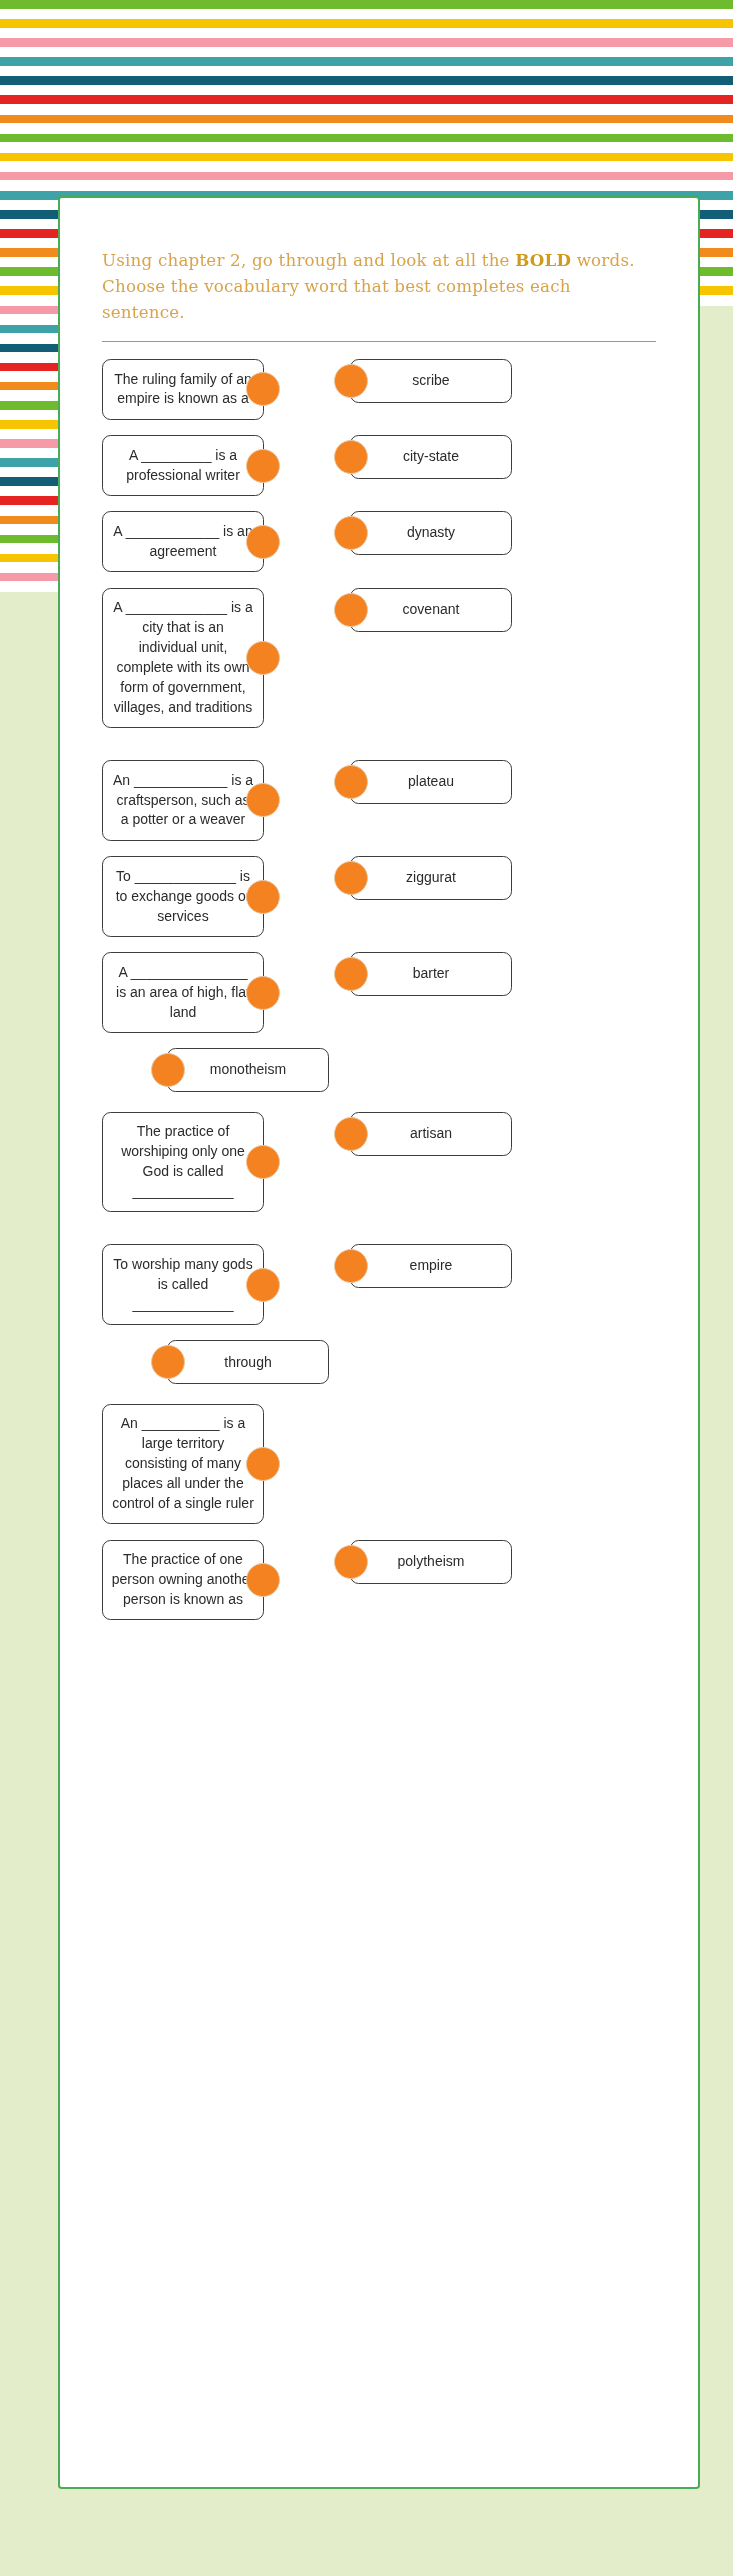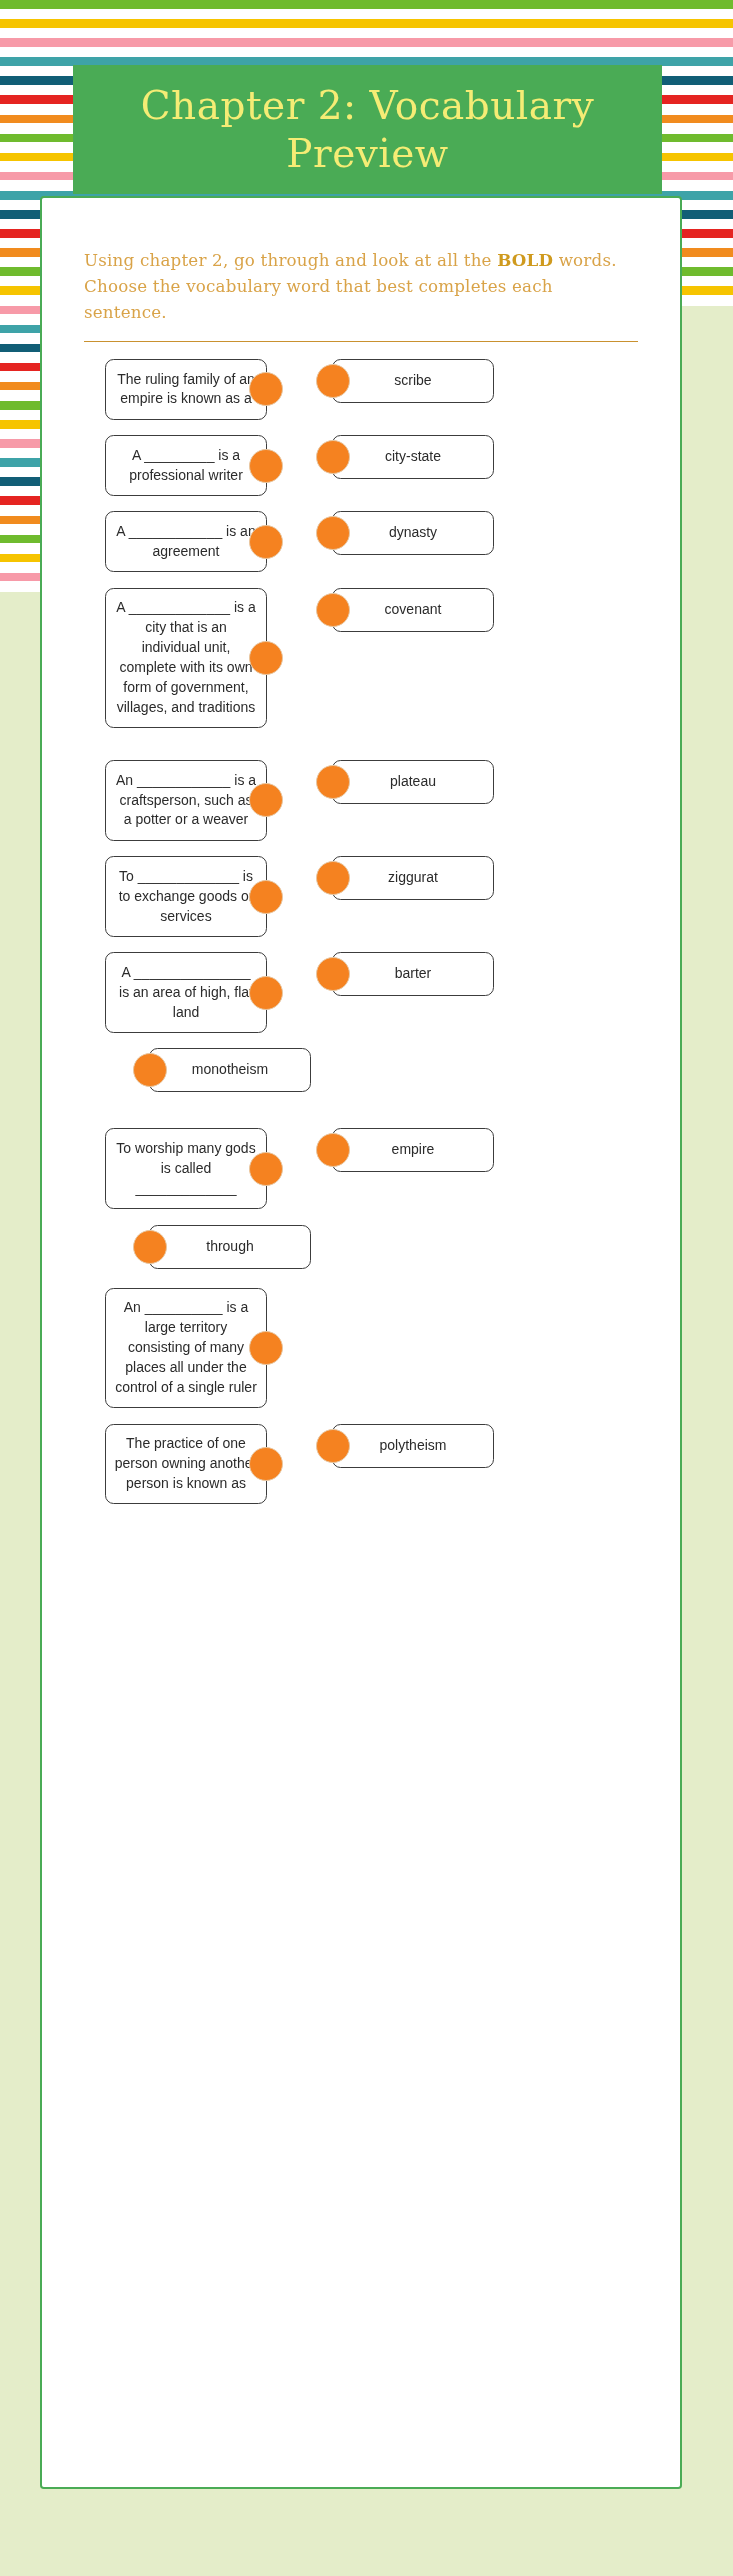--- a/index.html
+++ b/index.html
@@ -63,21 +63,21 @@
     color: #f5ec75;
     text-align: center;
     letter-spacing: 0.5px;
     font-weight: 400;
   }
 
   
   .sheet {
     position: absolute;
     top: 196px;
-    left: 40px;
+    left: 58px;
     width: 642px;
     min-height: 2293px;
     background: #ffffff;
     border: 2.9px solid #4aab55;
     border-radius: 3.8px;
     z-index: 2;
     padding: 50px 42px 57px 42px;
   }
 
   .instructions {
@@ -124,21 +124,20 @@
     text-align: center;
     font-size: 14px;
     line-height: 1.42;
     color: #2b2b2b;
     font-family: "Liberation Sans", sans-serif;
     padding: 9.6px 8.6px;
   }
 
   .q-card {
     width: 162px;
-    margin-left: 21px;
     min-height: 44px;
   }
   .a-card {
     width: 162px;
     margin-left: 65px;
     min-height: 44px;
   }
 
   
   .dot {
@@ -284,23 +283,20 @@
       <div class="stripe-row" style="height:8.6px;background:#e52421"></div>
       <div class="stripe-row" style="height:10.5px;background:#ffffff"></div>
       <div class="stripe-row" style="height:8.6px;background:#f18b1e"></div>
       <div class="stripe-row" style="height:10.5px;background:#ffffff"></div>
       <div class="stripe-row" style="height:8.6px;background:#6fbb2e"></div>
       <div class="stripe-row" style="height:10.5px;background:#ffffff"></div>
       <div class="stripe-row" style="height:8.6px;background:#f6c400"></div>
       <div class="stripe-row" style="height:10.5px;background:#ffffff"></div>
     </div>
 
-  <div class="title-banner">
-    <div class="title-text">Chapter 2: Vocabulary Preview</div>
-  </div>
 
   <div class="sheet">
     <div class="instructions">
       <span>Using chapter 2, go through and look at all the </span><b>BOLD</b><span> words. Choose the vocabulary word that best completes each sentence.</span>
     </div>
     <hr class="rule">
     <div id="groups-container">
         <div class="group">
           <div class="row">
             <div class="pair-left">
@@ -403,20 +399,34 @@
             </div>
           </div>
           <div class="row">
             <div class="pair-right">
               <div class="card a-card">
                 <span class="dot dot-a"></span>
                 <span>monotheism</span>
               </div>
             </div>
           </div>
+          <div class="row">
+            <div class="pair-left">
+              <div class="card q-card">
+                <span>The practice of worshiping only one God is called _____________</span>
+                <span class="dot dot-q"></span>
+              </div>
+            </div>
+            <div class="pair-right">
+              <div class="card a-card">
+                <span class="dot dot-a"></span>
+                <span>artisan</span>
+              </div>
+            </div>
+          </div>
         </div>
         <div class="group">
           <div class="row">
             <div class="pair-left">
               <div class="card q-card">
                 <span>To worship many gods is called _____________</span>
                 <span class="dot dot-q"></span>
               </div>
             </div>
             <div class="pair-right">

